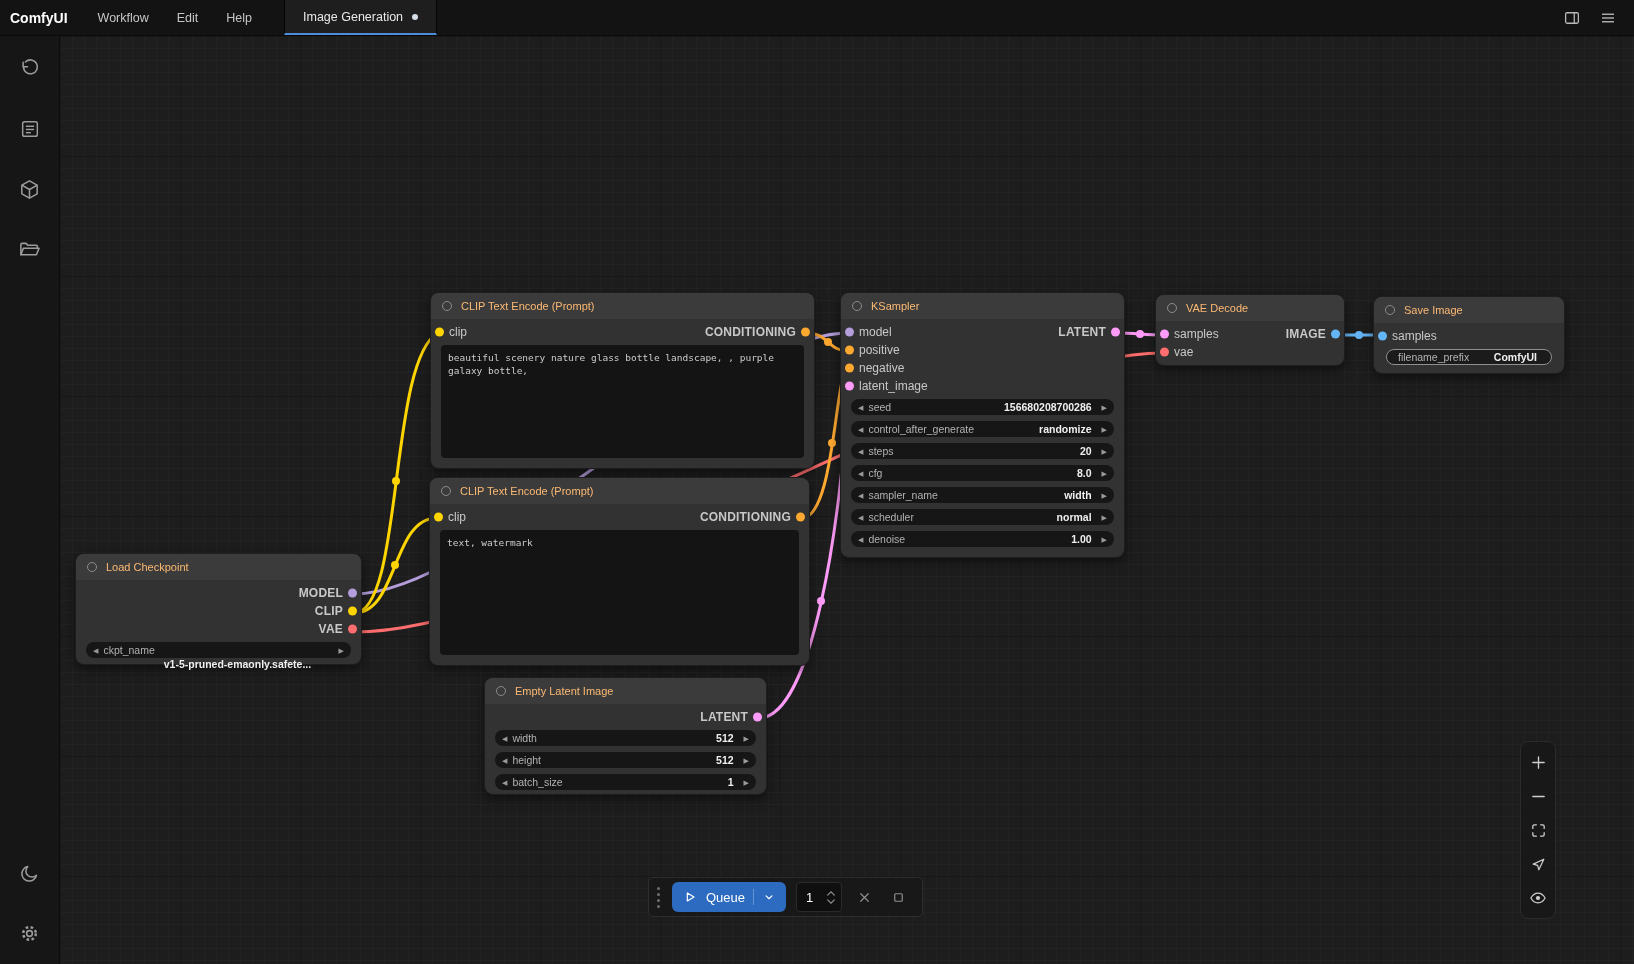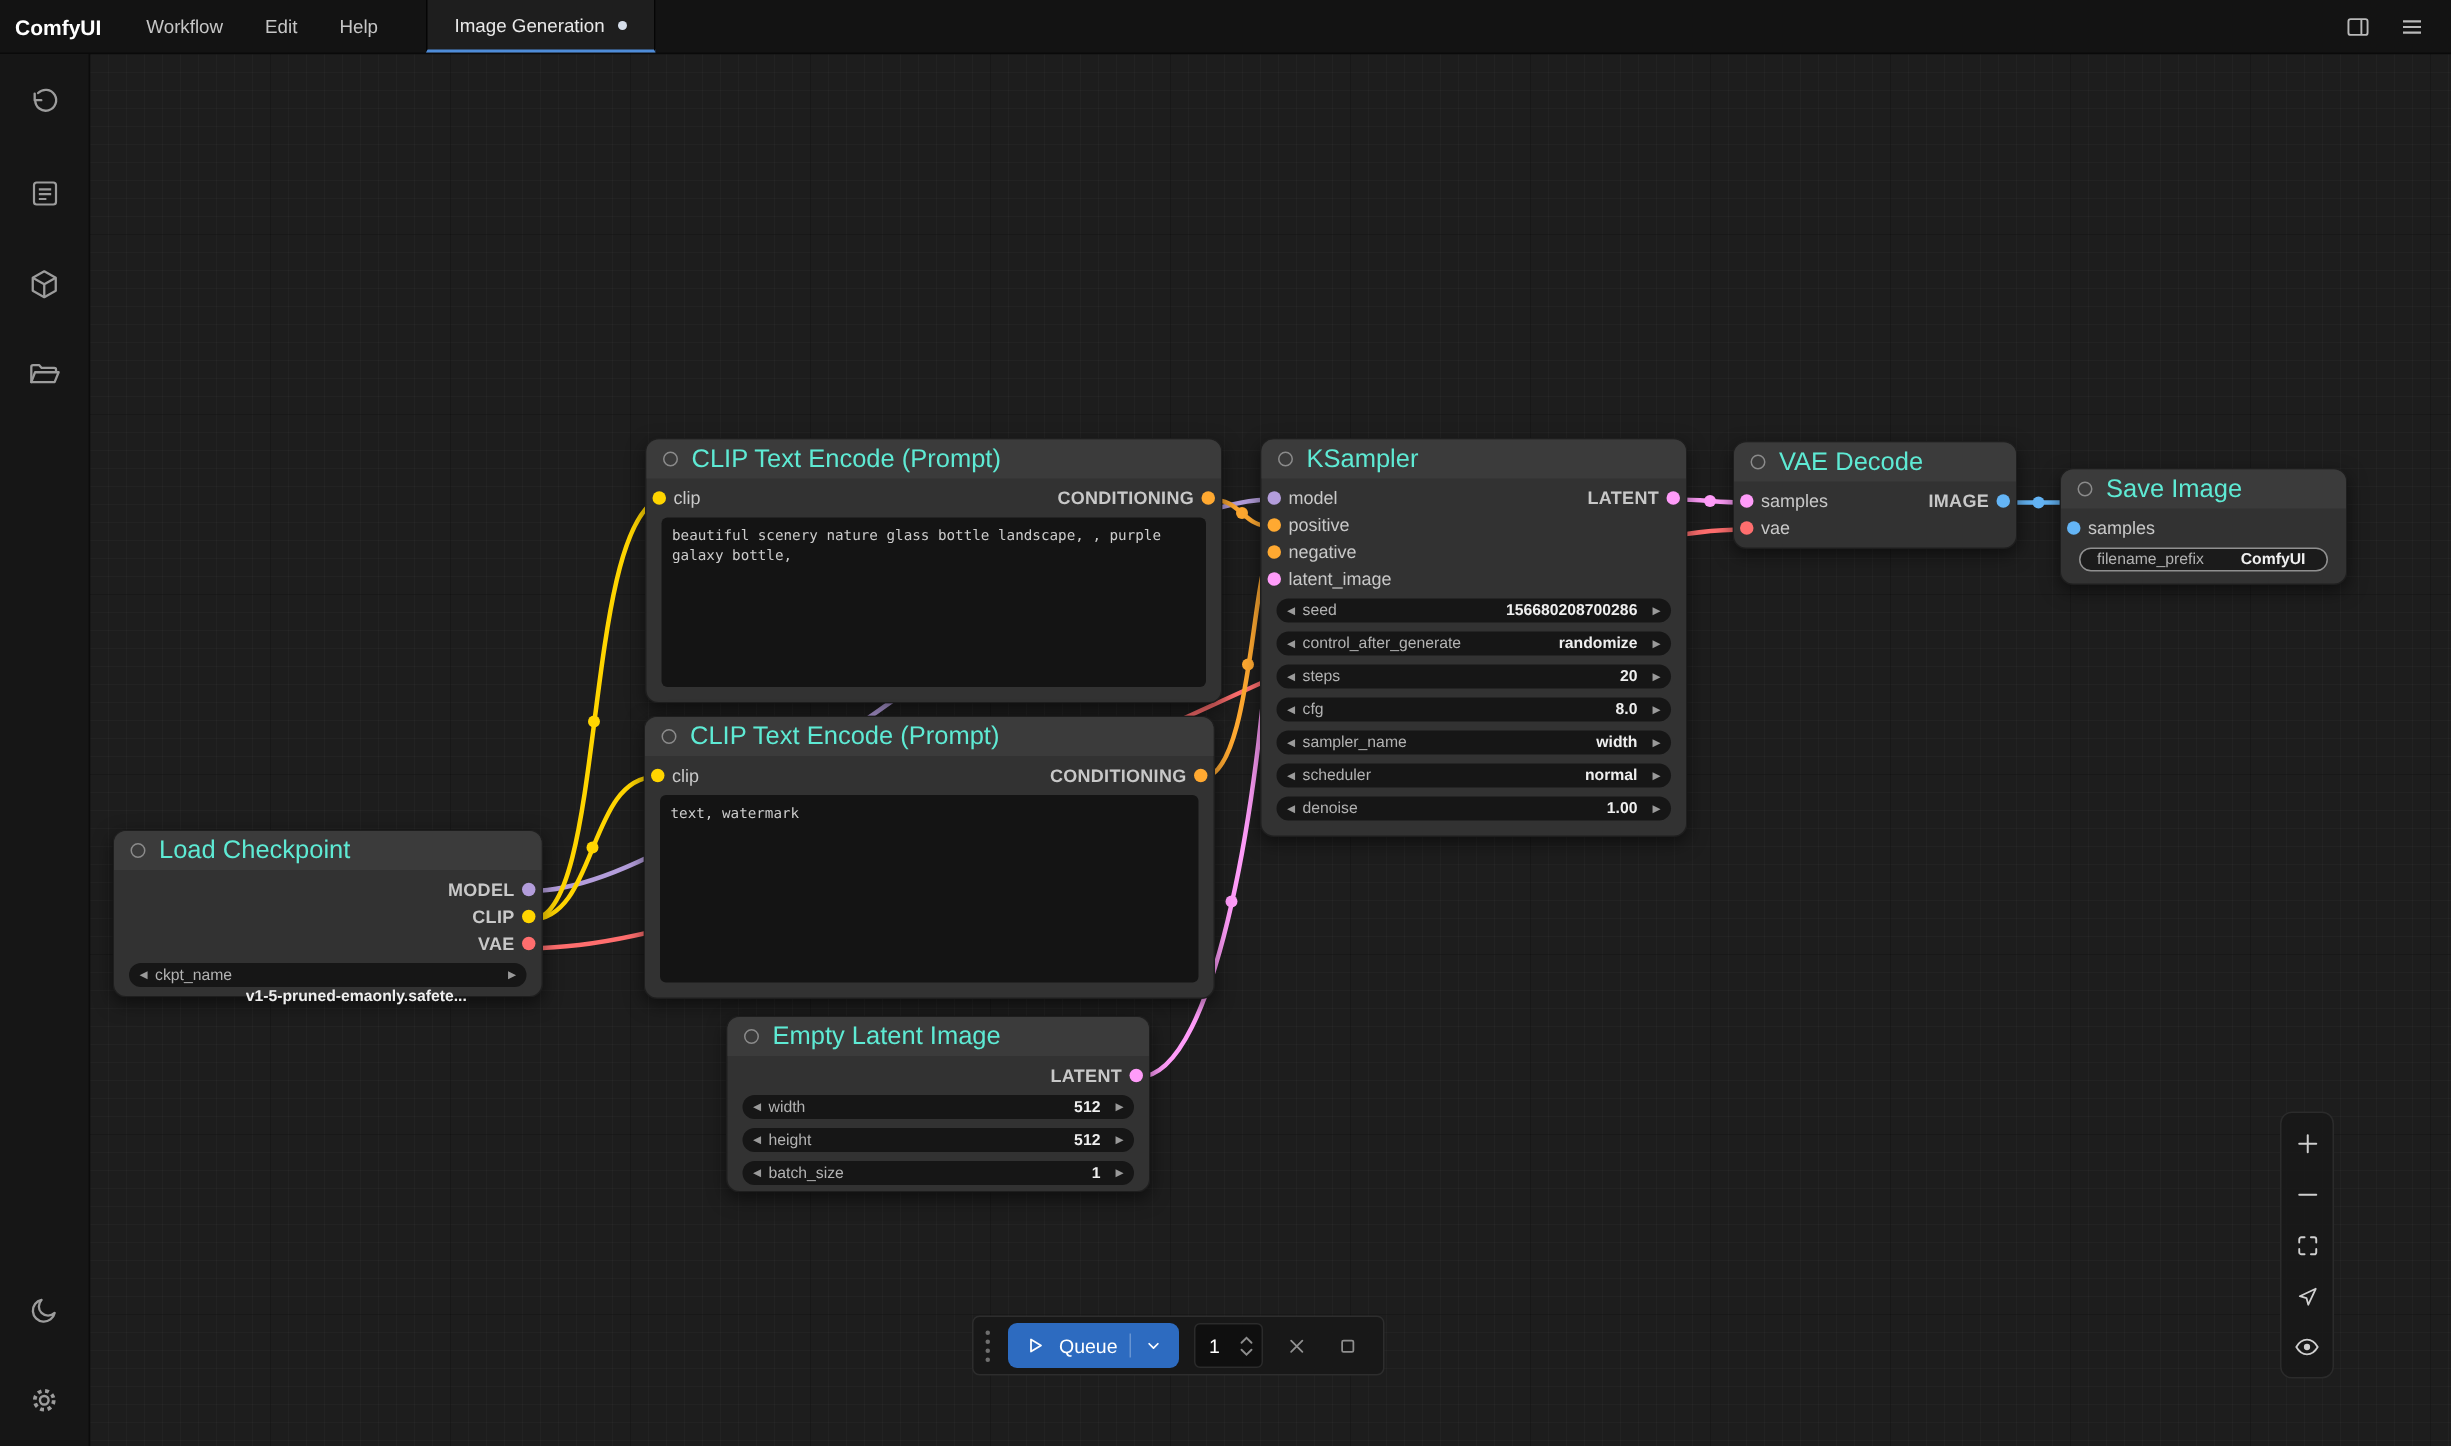--- a/index.html
+++ b/index.html
@@ -45,21 +45,21 @@
   .wire-clip  { stroke:var(--clip,#FFD500); }   .middot-clip  { fill:var(--clip,#FFD500); }
   .wire-vae   { stroke:var(--vae,#FF6E6E); }
   .wire-cond  { stroke:var(--conditioning,#FFA931); } .middot-cond { fill:var(--conditioning,#FFA931); }
   .wire-latent{ stroke:var(--latent,#FF9CF9); } .middot-latent{ fill:var(--latent,#FF9CF9); }
   .wire-image { stroke:var(--image,#64B5F6); }  .middot-image { fill:var(--image,#64B5F6); }
 
   
   .node { position:absolute; background:#323232; border:1px solid rgba(0,0,0,.4); border-radius:9px;
           box-shadow:0 4px 12px rgba(0,0,0,.5); z-index:2; display:flex; flex-direction:column; color:#cccccc; }
   .node-header { height:26px; flex:none; background:#3b3b3b; border-radius:8px 8px 0 0; display:flex;
-                 align-items:center; gap:9px; padding:0 11px; font-size:17px; color:#5eead4; }
+                 align-items:center; gap:9px; padding:0 11px; font-size:11px; color:#fdba74; }
   .collapse-dot { width:10px; height:10px; border-radius:50%; border:1.5px solid #8b8b8b; flex:none; }
   .slots { padding-top:4px; flex:none; }
   .slot-row { position:relative; height:18px; display:flex; align-items:center; padding:0 18px; font-size:12px; }
   .in-label { color:#c8c8c8; }
   .out-label { margin-left:auto; color:#c8c8c8; font-weight:700; letter-spacing:.2px; }
   .slot-row.outs-only { justify-content:flex-end; }
   .dot { width:9px; height:9px; border-radius:50%; position:absolute; top:50%; transform:translateY(-50%); }
   .dot.in { left:4px; } .dot.out { right:4px; }
   .c-model{background:var(--model,#B39DDB);} .c-clip{background:var(--clip,#FFD500);}
   .c-vae{background:var(--vae,#FF6E6E);} .c-cond{background:var(--conditioning,#FFA931);}
@@ -368,21 +368,21 @@
         <span class="out-label">IMAGE</span>
         <span class="dot out c-image"></span>
       </div>
       <div class="slot-row">
         <span class="dot in c-vae"></span>
         <span class="in-label">vae</span>
       </div>
     </div>
   </div>
 
-  <div class="node" style="left:1373px;top:312px;width:192px;height:78px">
+  <div class="node" style="left:1373px;top:296px;width:192px;height:78px">
     <div class="node-header">
       <span class="collapse-dot"></span>
       <span>Save Image</span>
     </div>
     <div class="slots">
       <div class="slot-row">
         <span class="dot in c-image"></span>
         <span class="in-label">samples</span>
       </div>
     </div>

